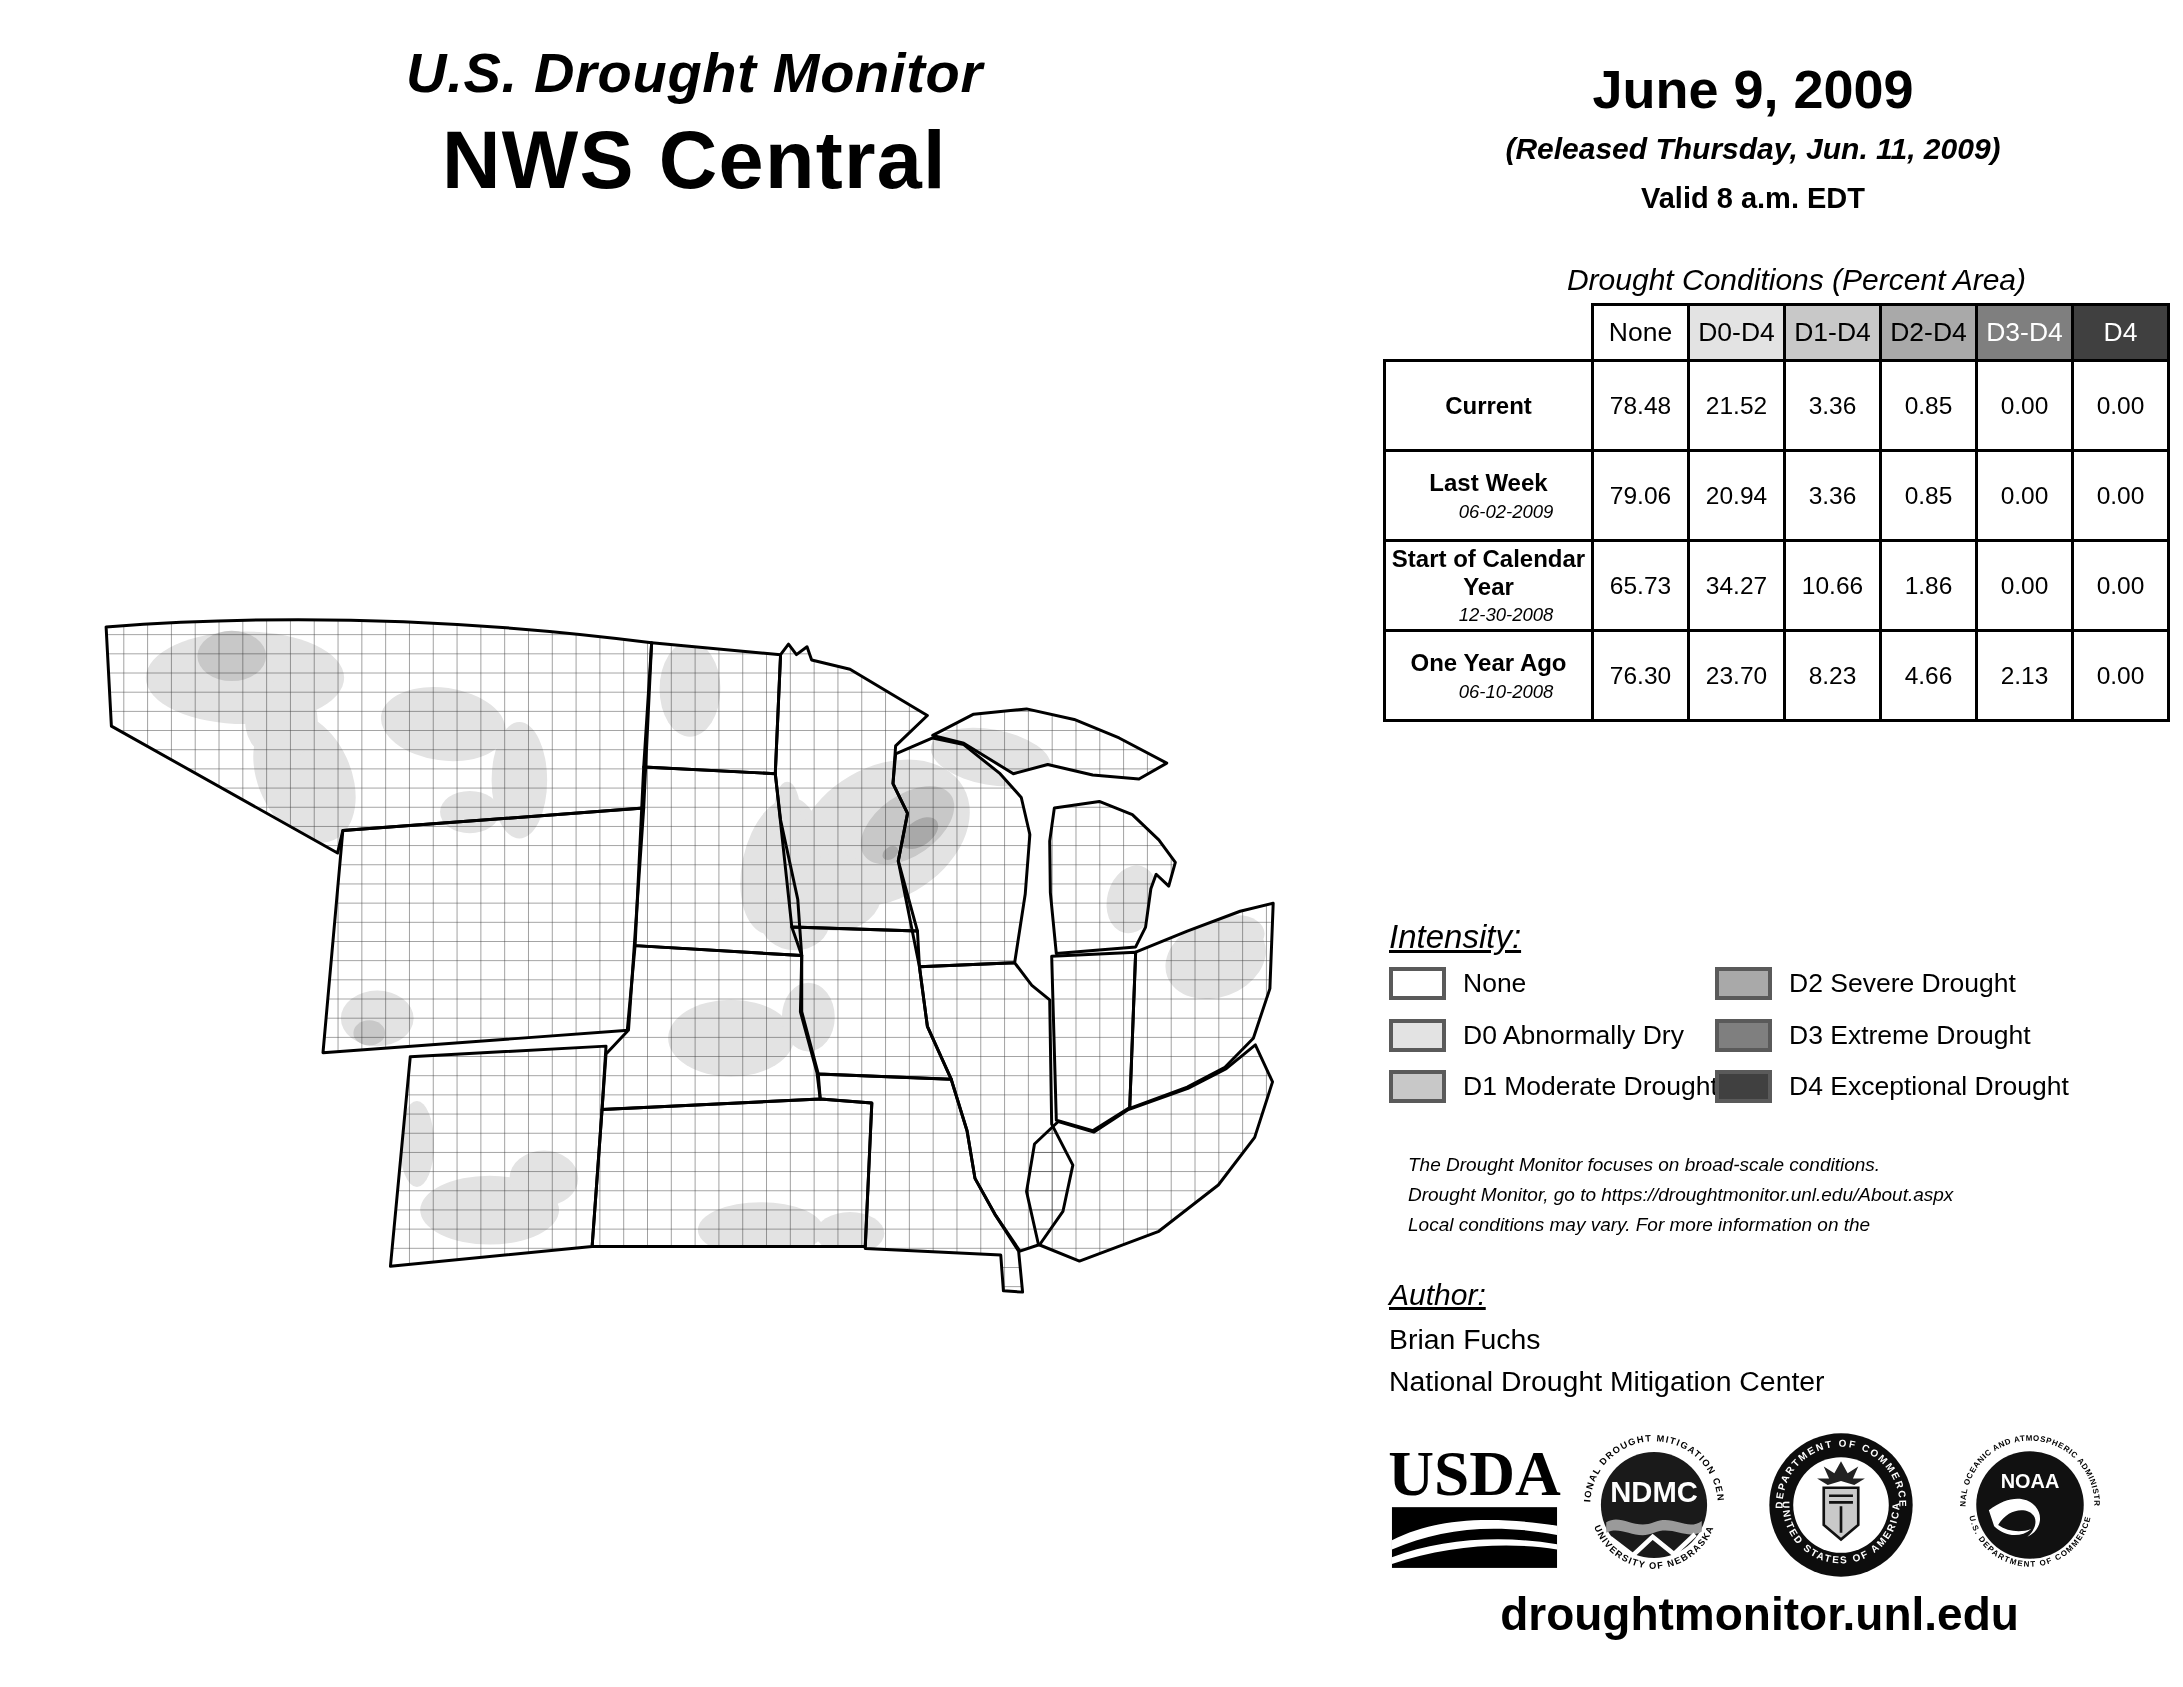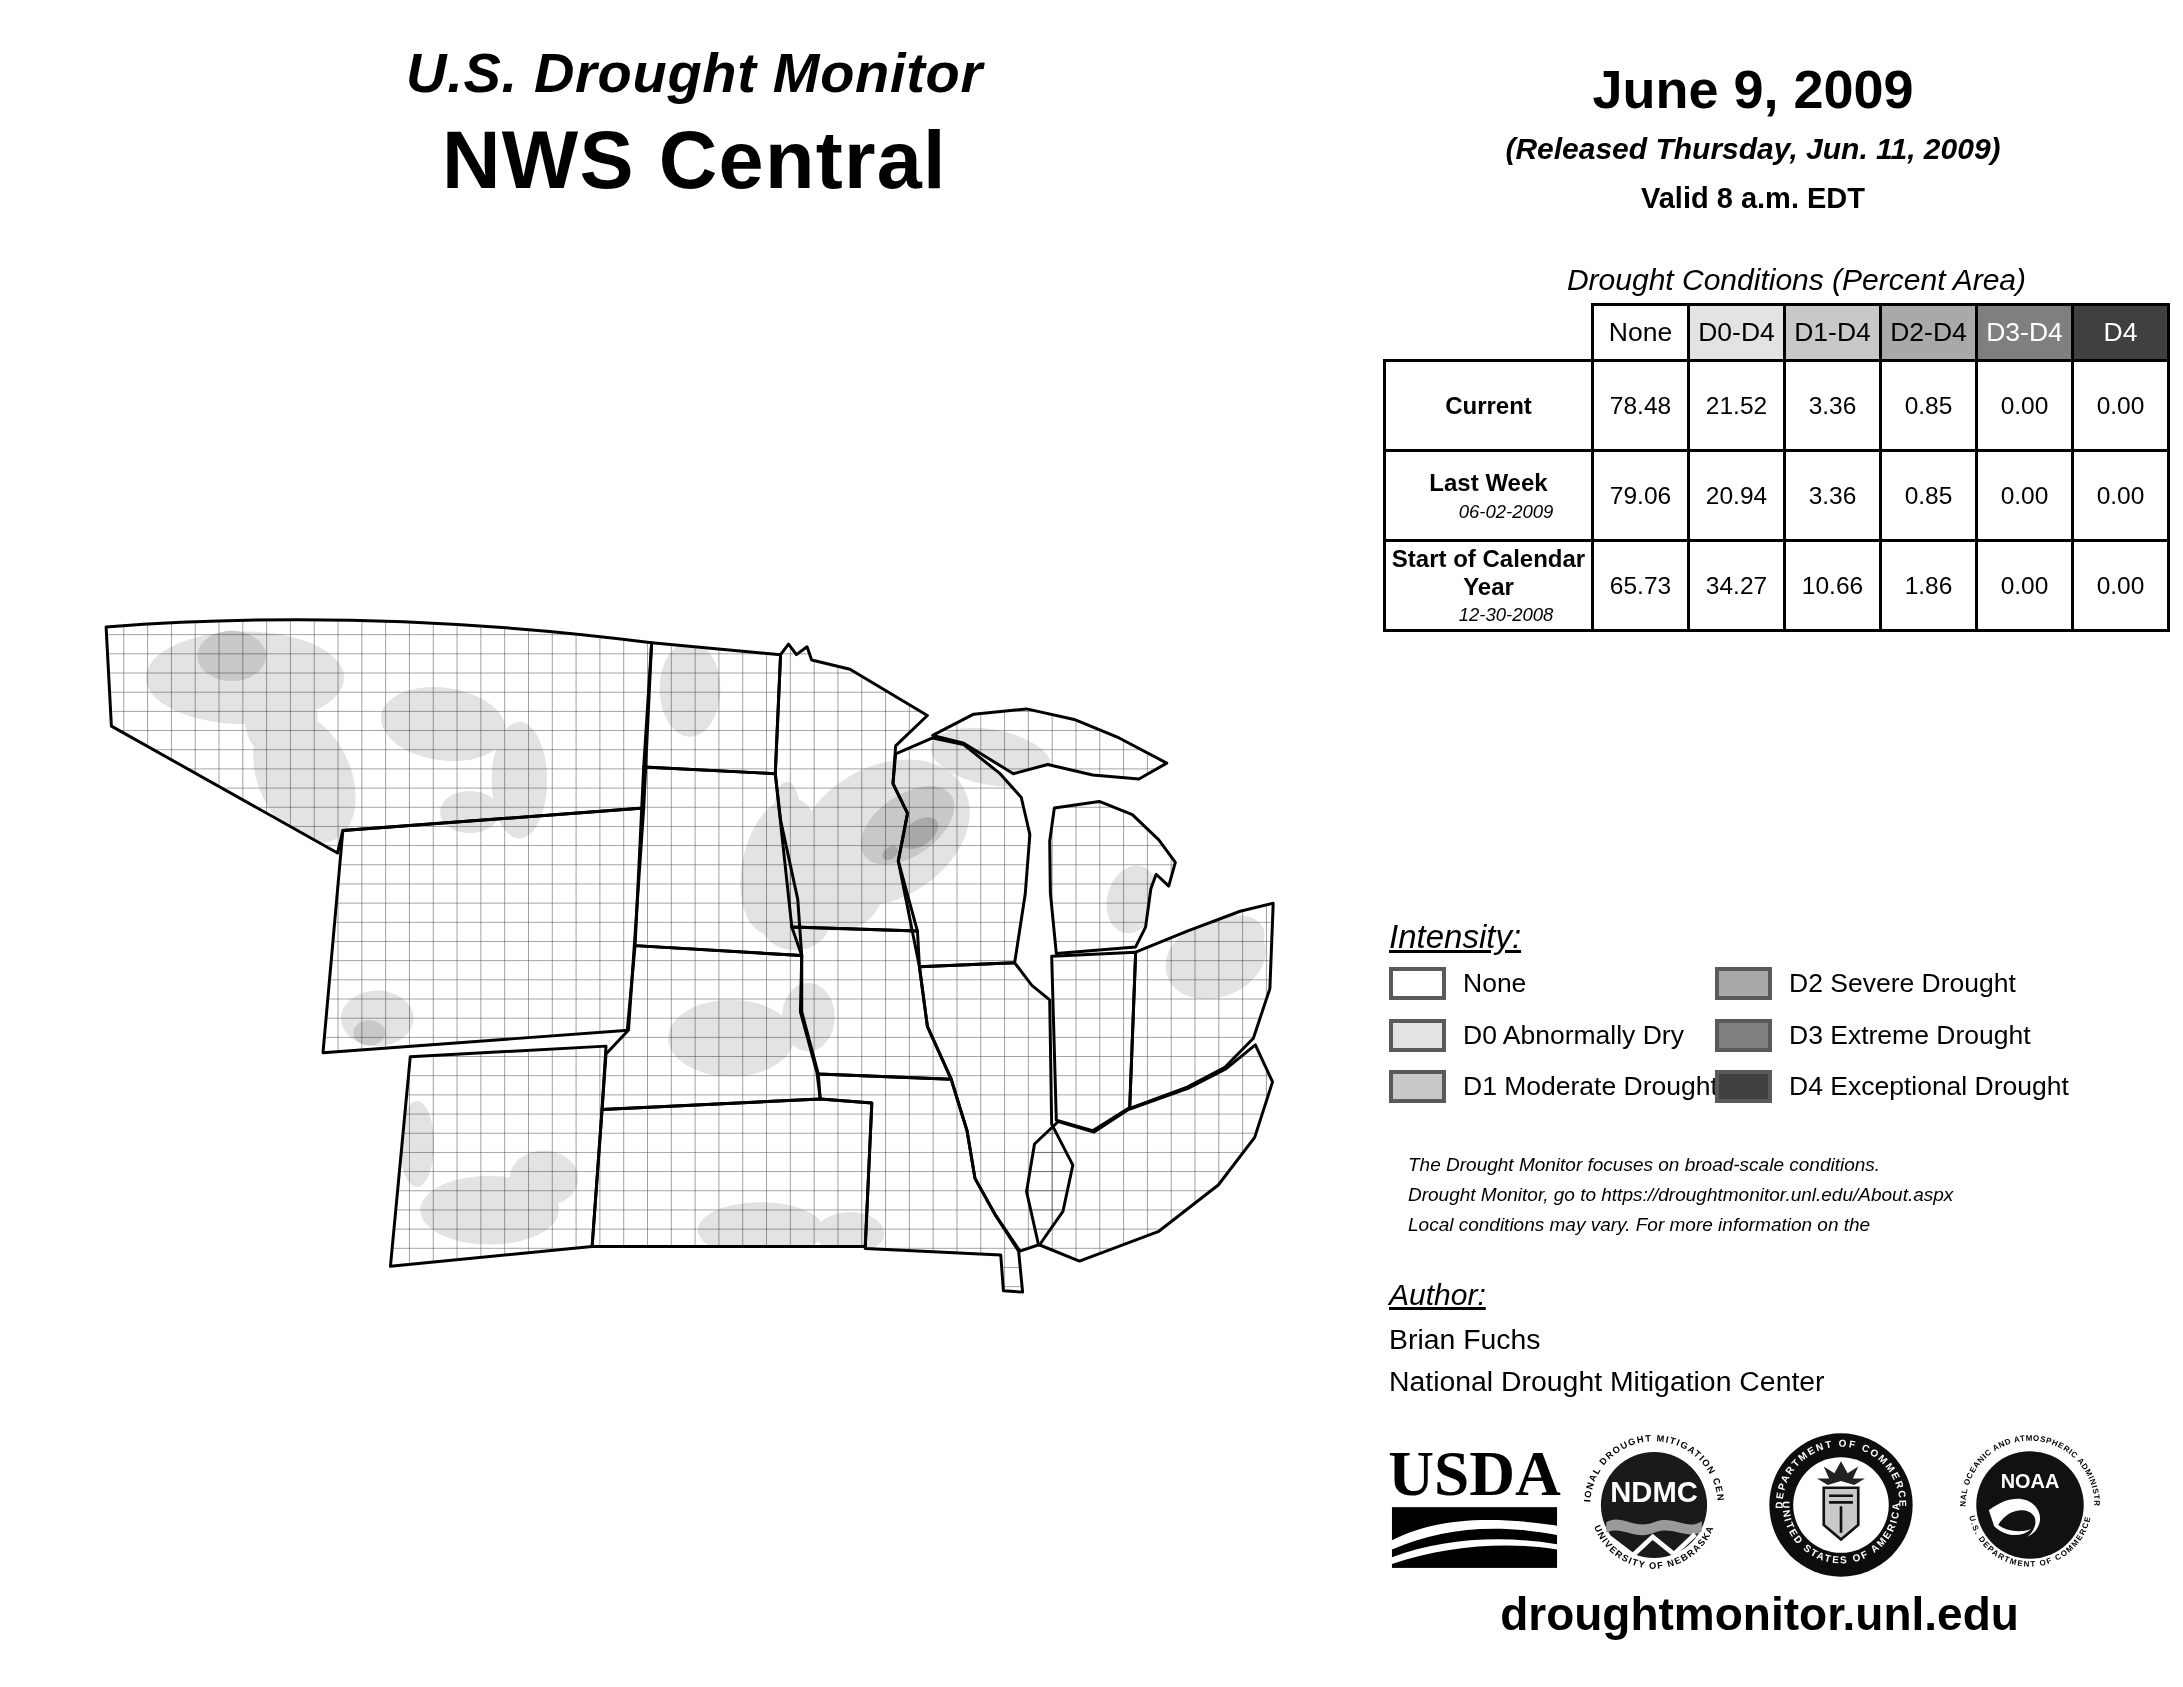--- a/index.html
+++ b/index.html
@@ -112,20 +112,32 @@
     <tr>
       <td class="rowlabel">
             <div>Start of Calendar Year</div>
             <div class="rdate">12-30-2008</div>
           </td>
       <td class="val">65.73</td>
       <td class="val">34.27</td>
       <td class="val">10.66</td>
       <td class="val">1.86</td>
       <td class="val">0.00</td>
+      <td class="val">0.00</td>
+    </tr>
+    <tr>
+      <td class="rowlabel">
+            <div>One Year Ago</div>
+            <div class="rdate">06-10-2008</div>
+          </td>
+      <td class="val">76.30</td>
+      <td class="val">23.70</td>
+      <td class="val">8.23</td>
+      <td class="val">4.66</td>
+      <td class="val">2.13</td>
       <td class="val">0.00</td>
     </tr>
   </tbody>
     </table>
 
   <div class="intensity-title">Intensity:</div>
   <div class="legend">
     <div class="legend-item" style="left:0; top:0;">
       <span class="legend-swatch" style="background: rgb(255, 255, 255);"></span>
       <span class="legend-label">None</span>

